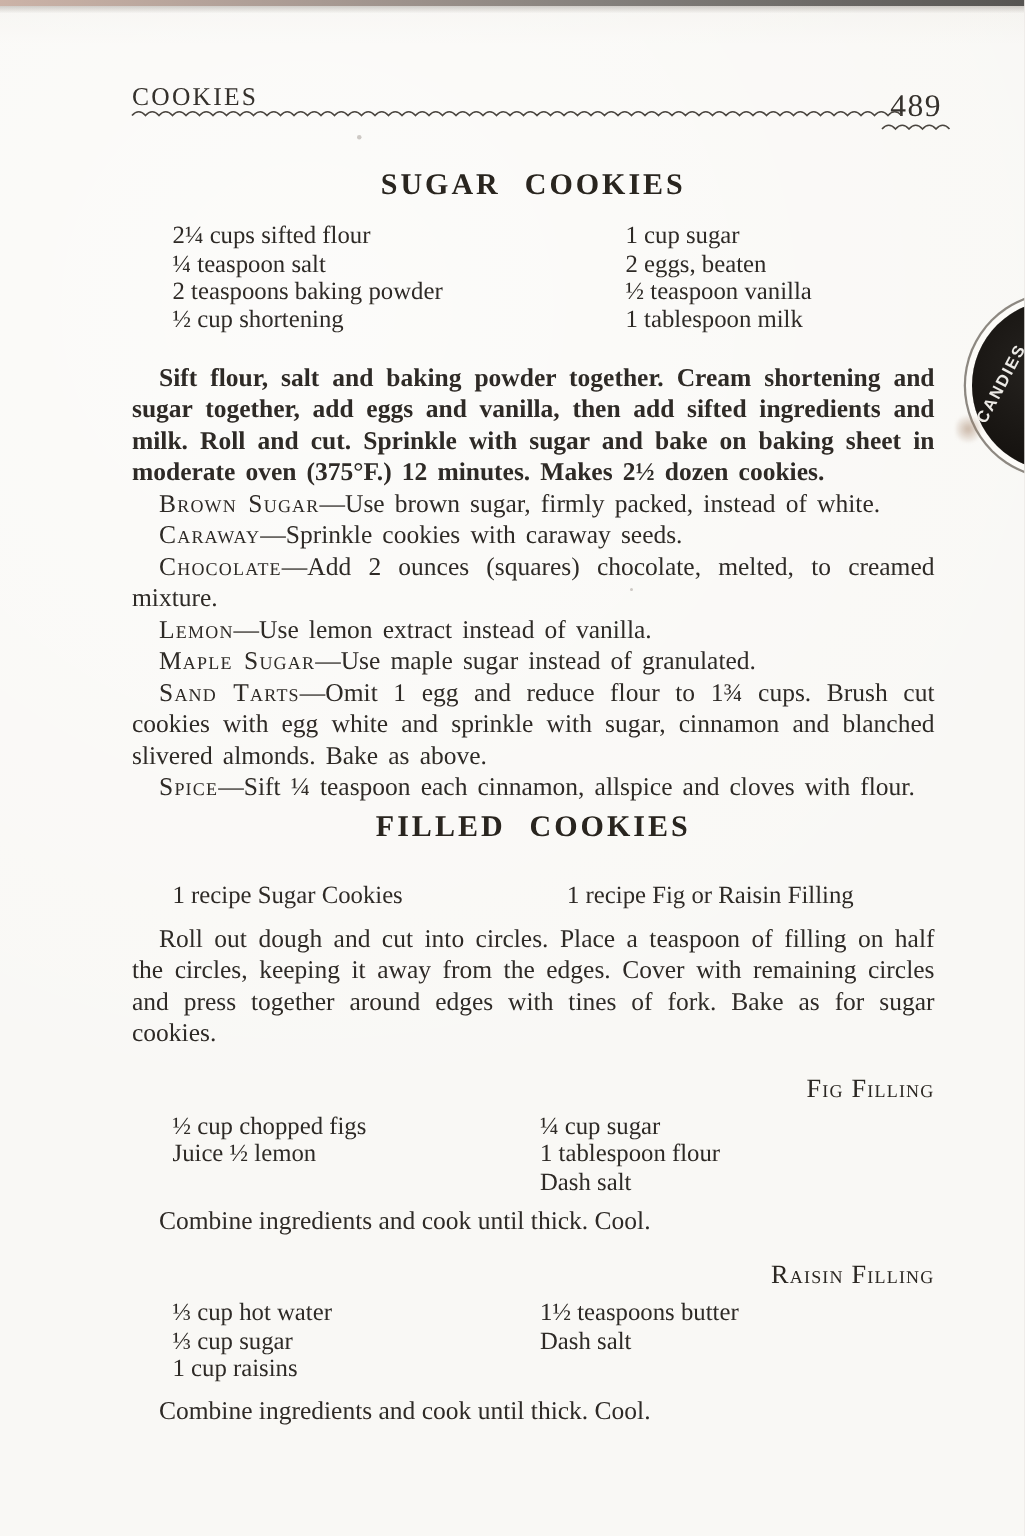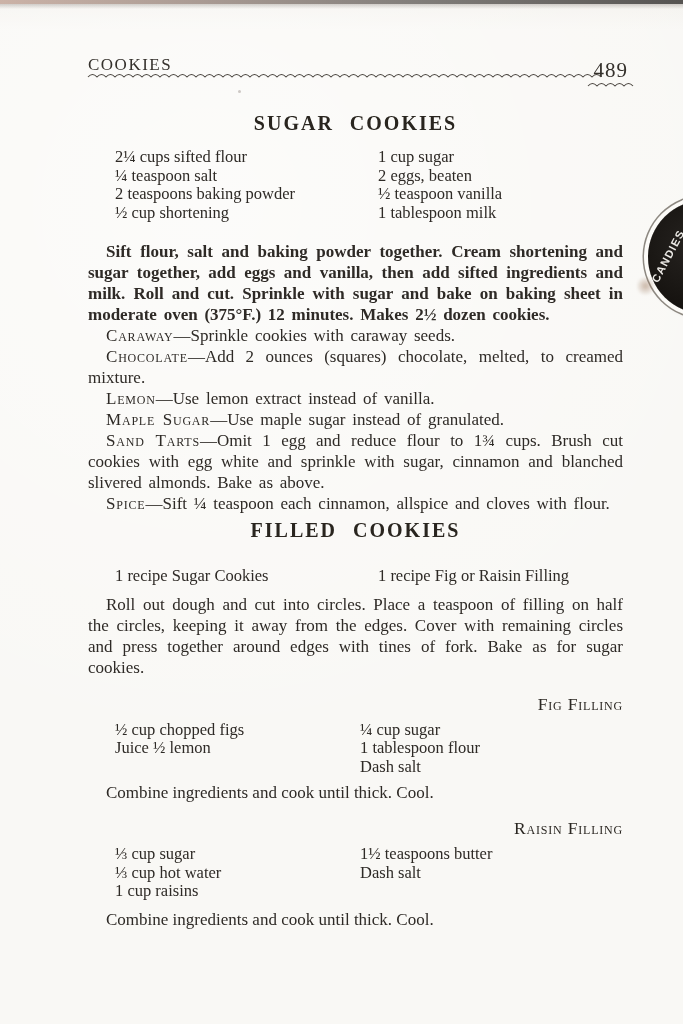--- a/index.html
+++ b/index.html
@@ -43,21 +43,21 @@
     color:#29251f;
   }
   .h-title-2 { margin-top:5px; }
 
   .ing-grid {
     display:grid; padding-left:27px;
     font-size:16.5px; line-height:18.5px;
   }
   .cols-wide   { grid-template-columns:263px 1fr; }
   .cols-narrow { grid-template-columns:245px 1fr; }
-  .ing-grid.m-top { margin-top:13px; }
+  .ing-grid.m-top { margin-top:13px;gap:39px; }
 
   .body-para {
     font-size:17px; line-height:21px;
     text-align:justify; text-align-last:left;
     text-indent:18px; word-spacing:2.5px;
   }
   .para-1 { margin-top:19px;font-weight:bold; }
   .para-2 { margin-top:8px; }
   .sc { font-variant:small-caps; letter-spacing:.8px; }
 
@@ -125,20 +125,21 @@
       <div>
         <div>1 cup sugar</div>
         <div>2 eggs, beaten</div>
         <div>½ teaspoon vanilla</div>
         <div>1 tablespoon milk</div>
       </div>
     </div>
 
     <p class="body-para para-1">Sift flour, salt and baking powder together. Cream shortening and sugar together, add eggs and vanilla, then add sifted ingredients and milk. Roll and cut. Sprinkle with sugar and bake on baking sheet in moderate oven (375°F.) 12 minutes. Makes 2½ dozen cookies.</p>
 
+    <p class="body-para"><span class="sc">Brown Sugar</span><span>—Use brown sugar, firmly packed, instead of white.</span></p>
     <p class="body-para"><span class="sc">Caraway</span><span>—Sprinkle cookies with caraway seeds.</span></p>
     <p class="body-para"><span class="sc">Chocolate</span><span>—Add 2 ounces (squares) chocolate, melted, to creamed mixture.</span></p>
     <p class="body-para"><span class="sc">Lemon</span><span>—Use lemon extract instead of vanilla.</span></p>
     <p class="body-para"><span class="sc">Maple Sugar</span><span>—Use maple sugar instead of granulated.</span></p>
     <p class="body-para"><span class="sc">Sand Tarts</span><span>—Omit 1 egg and reduce flour to 1¾ cups. Brush cut cookies with egg white and sprinkle with sugar, cinnamon and blanched slivered almonds. Bake as above.</span></p>
     <p class="body-para"><span class="sc">Spice</span><span>—Sift ¼ teaspoon each cinnamon, allspice and cloves with flour.</span></p>
 
     <div class="h-title h-title-2">FILLED COOKIES</div>
 
     <div class="ing-grid cols-wide recipe-line">
@@ -158,22 +159,22 @@
         <div>¼ cup sugar</div>
         <div>1 tablespoon flour</div>
         <div>Dash salt</div>
       </div>
     </div>
     <p class="combine">Combine ingredients and cook until thick. Cool.</p>
 
     <div class="subhead subhead-2 sc">Raisin Filling</div>
     <div class="ing-grid cols-narrow grid-after-head">
       <div>
+        <div>⅓ cup hot water</div>
         <div>⅓ cup sugar</div>
-        <div>⅓ cup hot water</div>
         <div>1 cup raisins</div>
       </div>
       <div>
         <div>1½ teaspoons butter</div>
         <div>Dash salt</div>
       </div>
     </div>
     <p class="combine combine-2">Combine ingredients and cook until thick. Cool.</p>
 
   </div>

